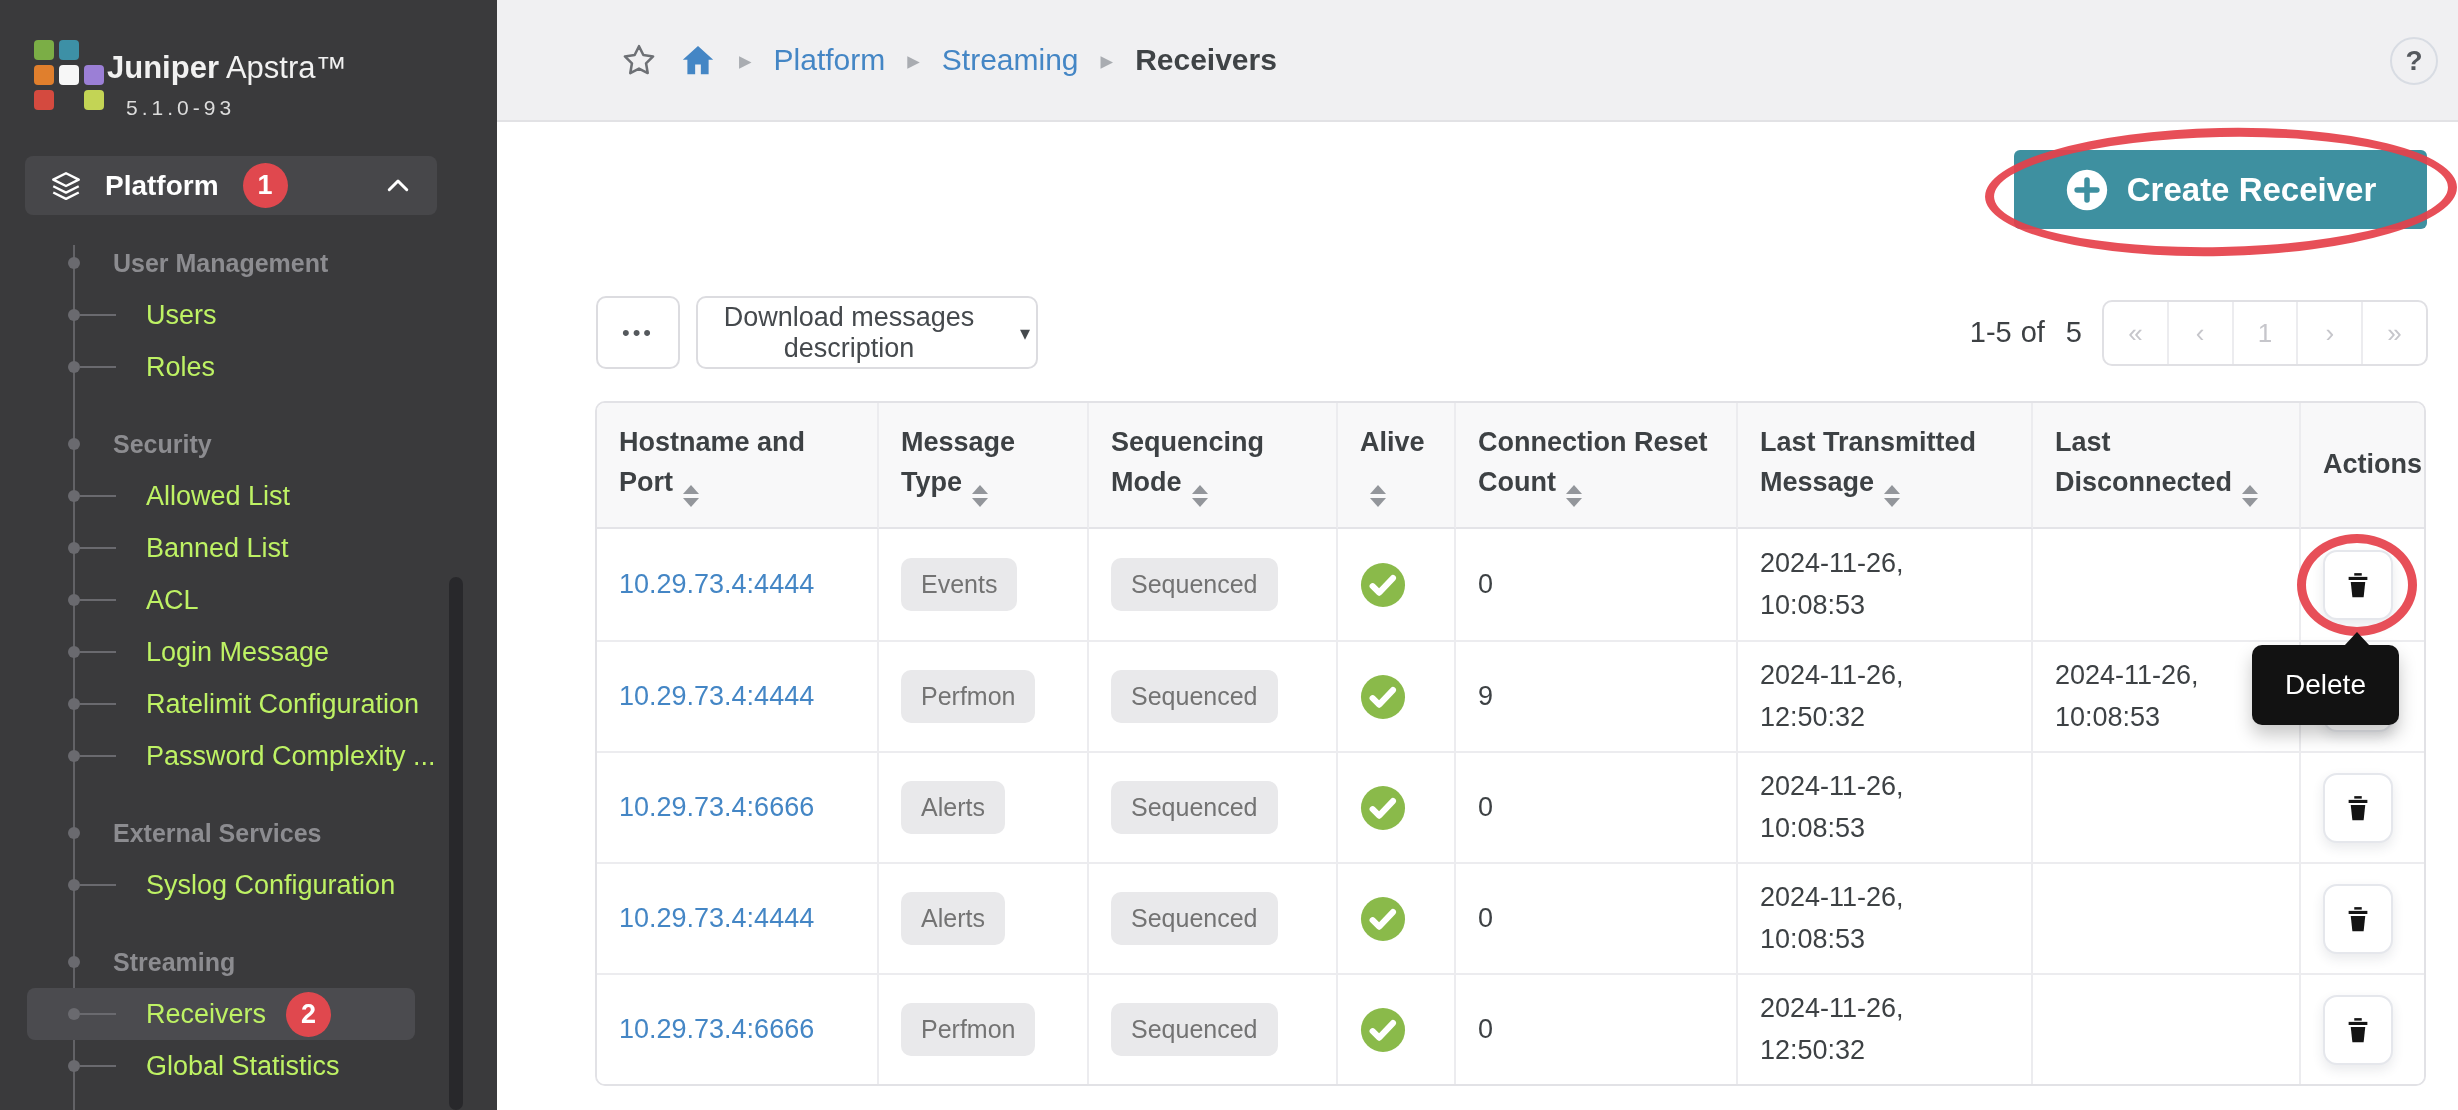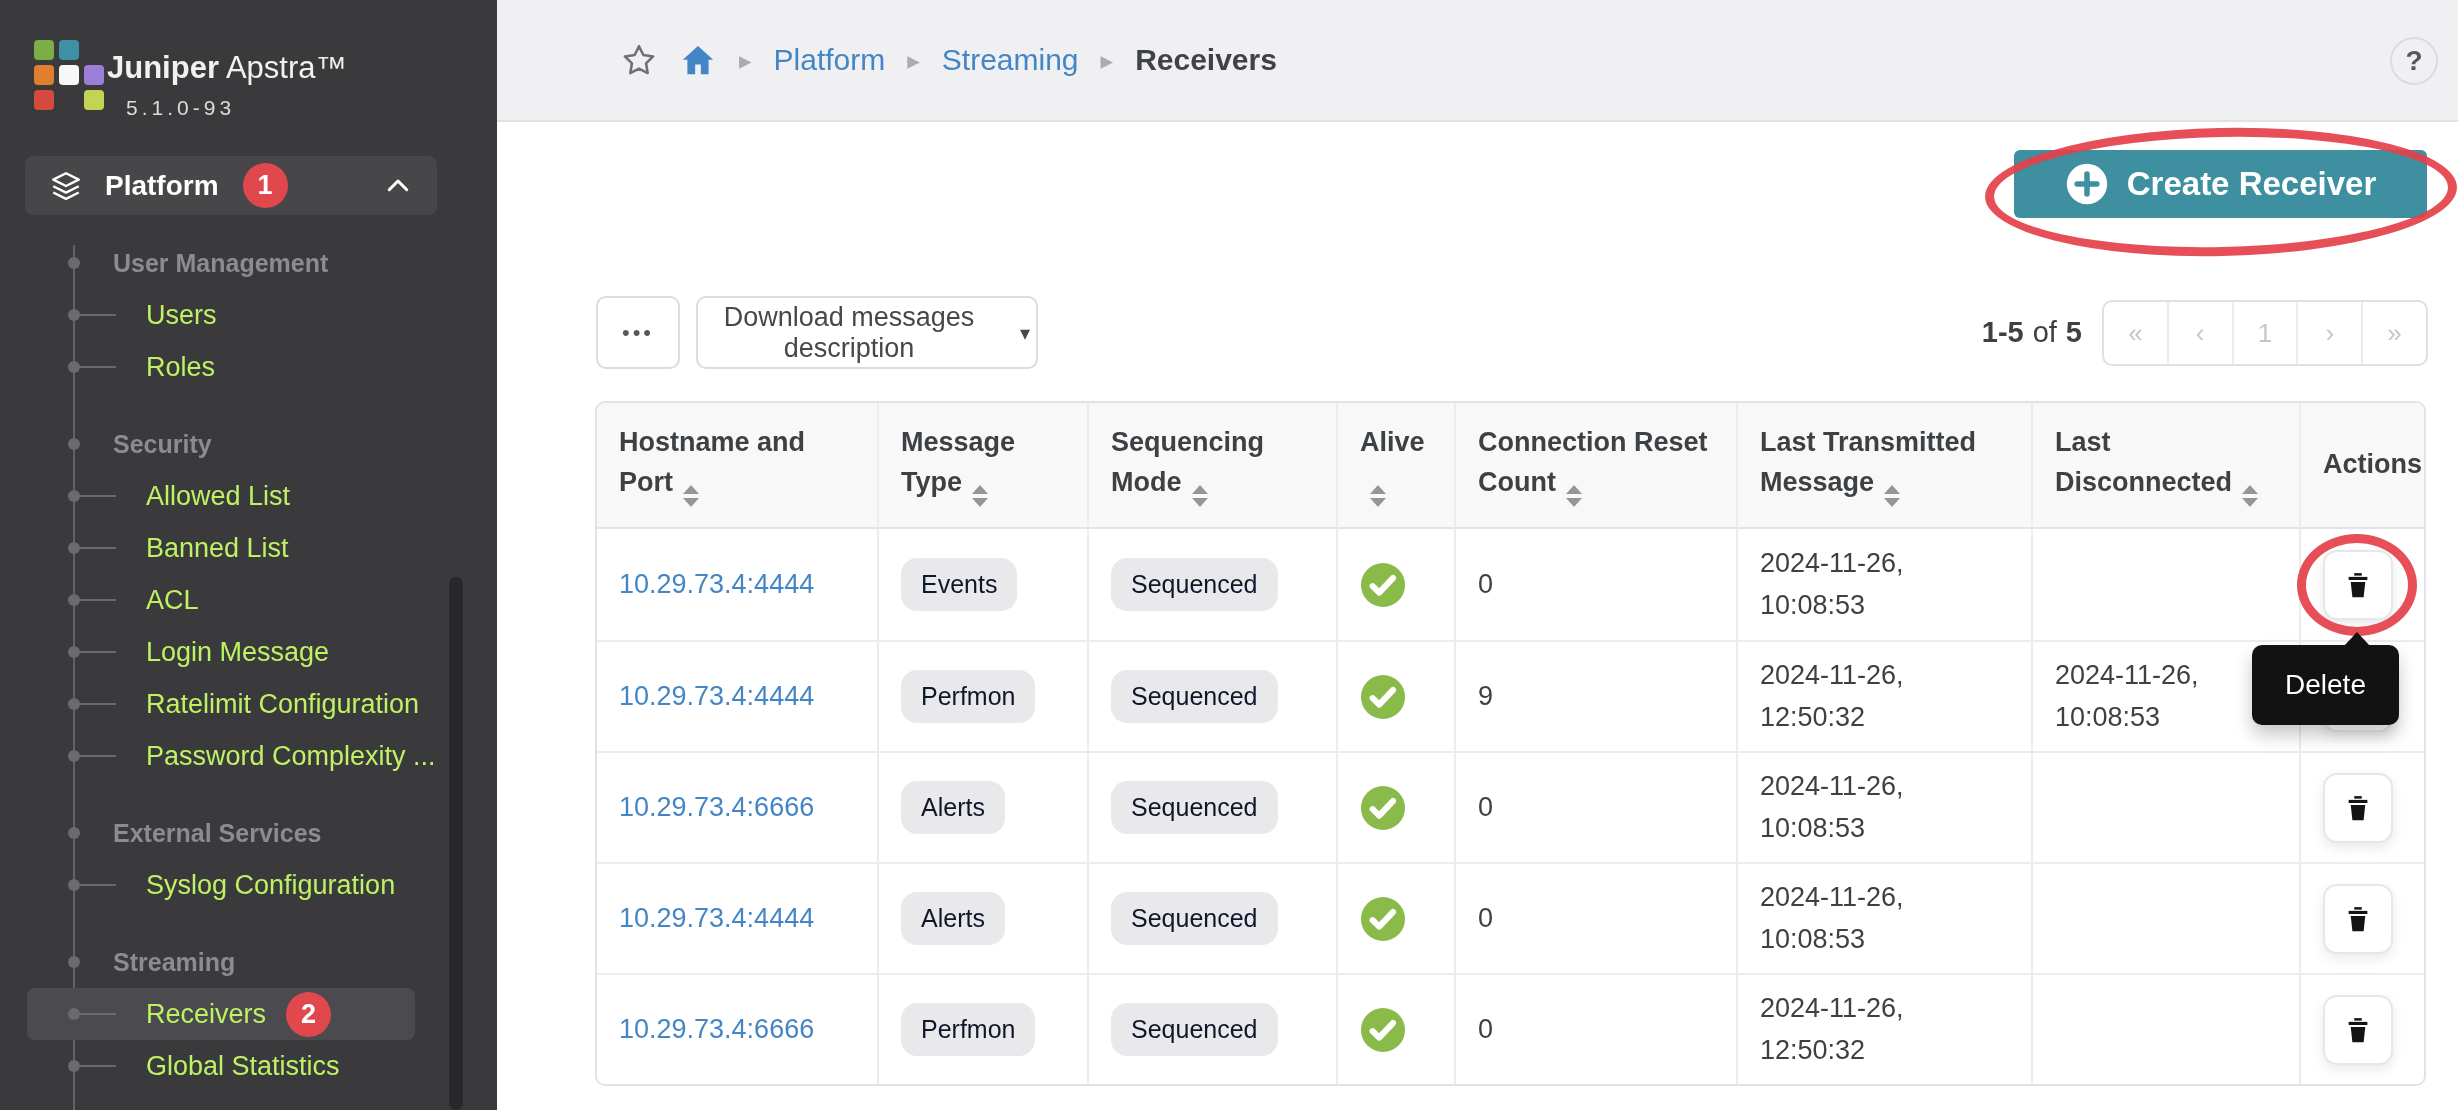--- a/index.html
+++ b/index.html
@@ -40,32 +40,32 @@
   .topbar{position:absolute;left:497px;top:0;width:1961px;height:122px;background:#f0f0f2;
     border-bottom:2px solid #e2e2e5;box-sizing:border-box;display:flex;align-items:center;padding-left:124px;gap:22px;}
   .crumb{font-size:30px;color:#4486c5;cursor:pointer;white-space:nowrap;}
   .crumb.current{color:#3f4346;font-weight:700;cursor:default;}
   .sep{font-size:25px;color:#a9acb1;}
   .help{position:absolute;right:20px;top:37px;width:48px;height:48px;border:2px solid #d8dce3;border-radius:50%;
     display:flex;align-items:center;justify-content:center;font-size:28px;font-weight:700;color:#55595e;box-sizing:border-box;cursor:pointer;}
 
   
   .content{position:absolute;left:497px;top:122px;width:1961px;height:988px;background:#fff;}
-  .create-btn{position:absolute;left:1517px;top:28px;width:413px;height:68px;background:#3e90a0;border:none;border-radius:6px;
+  .create-btn{position:absolute;left:1517px;top:28px;width:413px;height:79px;background:#3e90a0;border:none;border-radius:6px;
     color:#fff;font-size:33px;font-weight:700;font-family:inherit;display:flex;align-items:center;justify-content:center;gap:18px;cursor:pointer;}
   .anno-ellipse{position:absolute;left:1488px;top:6px;width:472px;height:128px;border:9px solid rgba(229,64,74,.92);
     border-radius:50%;transform:rotate(-1.2deg);pointer-events:none;z-index:8;box-sizing:border-box;}
   .more-btn{position:absolute;left:99px;top:174px;width:84px;height:73px;border:2px solid #dcdce0;border-radius:10px;background:#fff;
     font-size:22px;letter-spacing:3px;color:#55595d;display:flex;align-items:center;justify-content:center;box-sizing:border-box;cursor:pointer;font-family:inherit;}
   .download-btn{position:absolute;left:199px;top:174px;width:342px;height:73px;border:2px solid #dcdce0;border-radius:10px;background:#fff;
     font-size:27px;color:#45494d;display:flex;align-items:center;justify-content:center;gap:26px;box-sizing:border-box;cursor:pointer;font-family:Liberation Sans, sans-serif;}
   .caret{font-size:20px;color:#45494d;}
   .pag-label{position:absolute;left:1350px;top:174px;width:235px;height:73px;display:flex;align-items:center;justify-content:flex-end;
     font-size:29px;color:#3d4144;gap:9px;}
-  .pag-label .bold{font-weight:700;}
+  .pag-label .bold{font-weight:400;margin-left:12px;}
   .pager{position:absolute;left:1605px;top:178px;width:326px;height:66px;border:2px solid #e0e0e4;border-radius:10px;
     background:#fff;display:flex;box-sizing:border-box;overflow:hidden;}
   .pcell{flex:1;display:flex;align-items:center;justify-content:center;font-size:26px;color:#c6c6cb;border-left:2px solid #ececef;cursor:pointer;}
   .pcell:first-child{border-left:none;}
 
   
   .table{position:absolute;left:98px;top:279px;width:1831px;border:2px solid #e2e2e6;border-radius:10px;overflow:hidden;
     display:grid;grid-template-columns:282px 210px 249px 118px 282px 295px 268px 1fr;
     grid-template-rows:126px repeat(5,111px);background:#fff;box-sizing:border-box;}
   .th{background:#f8f8f9;border-bottom:2px solid #e4e4e8;border-right:2px solid #ececef;display:flex;align-items:center;
@@ -74,21 +74,21 @@
   .th-inner{display:block;}
   .sort{display:inline-flex;flex-direction:column;gap:4px;margin-left:10px;vertical-align:-3px;}
   .sort i{width:0;height:0;border-left:8px solid transparent;border-right:8px solid transparent;display:block;}
   .sort .up{border-bottom:9px solid #93969b;}
   .sort .dn{border-top:9px solid #93969b;}
   .td{display:flex;align-items:center;padding:0 16px 0 22px;border-right:2px solid #ececef;border-top:2px solid #ececef;
     box-sizing:border-box;font-size:27px;color:#3d4144;background:#fff;}
   .td.r0{border-top:none;}
   .td.lastcol{border-right:none;}
   .link{color:#4486c5;cursor:pointer;}
-  .pill{background:#e9e9eb;border-radius:16px;padding:12px 20px;font-size:25px;color:#0f172a;white-space:nowrap;}
+  .pill{background:#e9e9eb;border-radius:10px;padding:12px 20px;font-size:25px;color:#737373;white-space:nowrap;}
   .ts{line-height:1.55;max-width:215px;}
   .trash-btn{width:70px;height:70px;border-radius:14px;border:2px solid #e5e7ec;background:#fff;display:flex;align-items:center;
     justify-content:center;box-shadow:0 5px 12px rgba(40,50,70,.10);cursor:pointer;box-sizing:border-box;}
 
   
   .anno-circle{position:absolute;left:1800px;top:412px;width:120px;height:102px;border:9px solid rgba(229,64,74,.92);
     border-radius:50%;pointer-events:none;z-index:6;box-sizing:border-box;}
   .tooltip{position:absolute;left:1755px;top:523px;width:147px;height:80px;background:#121212;border-radius:10px;color:#fff;
     font-size:28px;display:flex;align-items:center;justify-content:center;z-index:7;box-shadow:0 10px 18px rgba(0,0,0,.22);}
   .tooltip .arrow{position:absolute;top:-13px;left:92px;width:0;height:0;border-left:13px solid transparent;

